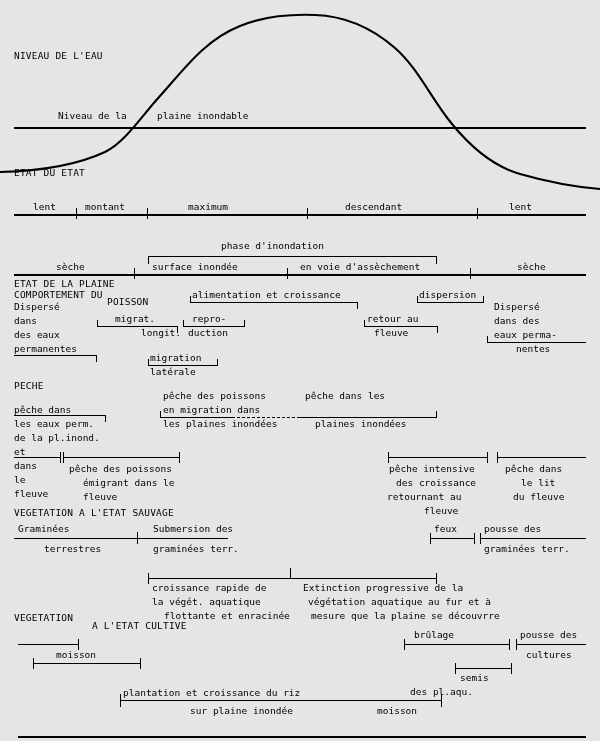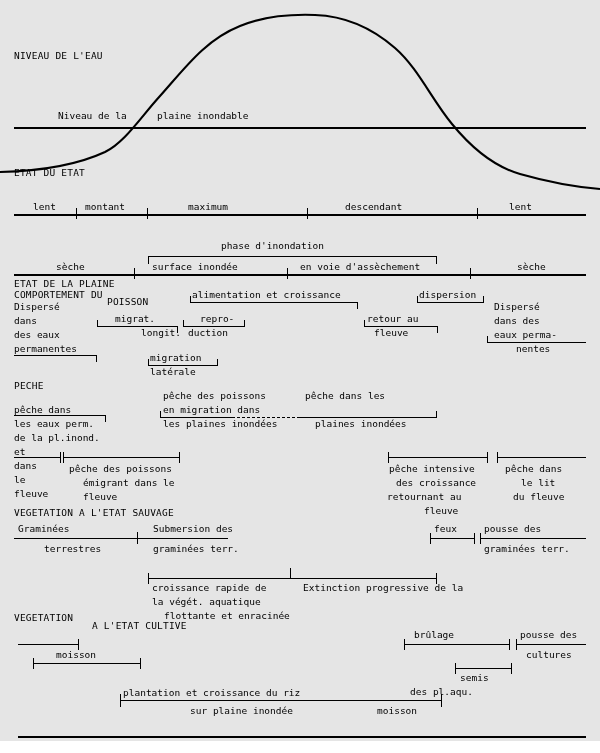--- a/index.html
+++ b/index.html
@@ -84,21 +84,21 @@
   <div class="lbl txt" style="left:14px;top:344px;">permanentes</div>
   <div class="bar" style="left:14px;top:355px;width:83px;"></div>
   <div class="cap" style="left:96px;top:355px;height:7px;"></div>
 
   <div class="lbl txt" style="left:115px;top:314px;">migrat.</div>
   <div class="lbl txt" style="left:141px;top:328px;">longit.</div>
   <div class="bar" style="left:97px;top:326px;width:81px;"></div>
   <div class="cap" style="left:97px;top:320px;height:7px;"></div>
   <div class="cap" style="left:177px;top:326px;height:7px;"></div>
 
-  <div class="lbl txt" style="left:200px;top:314px;">repro-</div>
+  <div class="lbl txt" style="left:192px;top:314px;">repro-</div>
   <div class="lbl txt" style="left:188px;top:328px;">duction</div>
   <div class="bar" style="left:183px;top:326px;width:62px;"></div>
   <div class="cap" style="left:183px;top:320px;height:7px;"></div>
   <div class="cap" style="left:244px;top:320px;height:7px;"></div>
 
   <div class="lbl txt" style="left:150px;top:353px;">migration</div>
   <div class="lbl txt" style="left:150px;top:367px;">latérale</div>
   <div class="bar" style="left:148px;top:365px;width:70px;"></div>
   <div class="cap" style="left:148px;top:359px;height:7px;"></div>
   <div class="cap" style="left:217px;top:359px;height:7px;"></div>
@@ -185,20 +185,22 @@
   <div class="bar" style="left:148px;top:578px;width:289px;"></div>
   <div class="cap" style="left:148px;top:573px;height:11px;"></div>
   <div class="cap" style="left:290px;top:568px;height:11px;"></div>
   <div class="cap" style="left:436px;top:573px;height:11px;"></div>
 
   <div class="lbl txt" style="left:152px;top:583px;">croissance rapide de</div>
   <div class="lbl txt" style="left:152px;top:597px;">la végét. aquatique</div>
   <div class="lbl txt" style="left:152px;top:611px;margin-left:12px;">flottante et enracinée</div>
 
   <div class="lbl txt" style="left:303px;top:583px;">Extinction progressive de la</div>
+  <div class="lbl txt" style="left:308px;top:597px;">végétation aquatique au fur et à</div>
+  <div class="lbl txt" style="left:311px;top:611px;">mesure que la plaine se découvrre</div>
 
   <div class="lbl sect" style="left:14px;top:613px;">VEGETATION</div>
   <div class="lbl sect" style="left:92px;top:621px;">A L'ETAT CULTIVE</div>
 
   <div class="bar" style="left:18px;top:644px;width:61px;"></div>
   <div class="cap" style="left:78px;top:639px;height:11px;"></div>
   <div class="lbl txt" style="left:56px;top:650px;">moisson</div>
   <div class="bar" style="left:33px;top:663px;width:108px;"></div>
   <div class="cap" style="left:33px;top:658px;height:11px;"></div>
   <div class="cap" style="left:140px;top:658px;height:11px;"></div>

